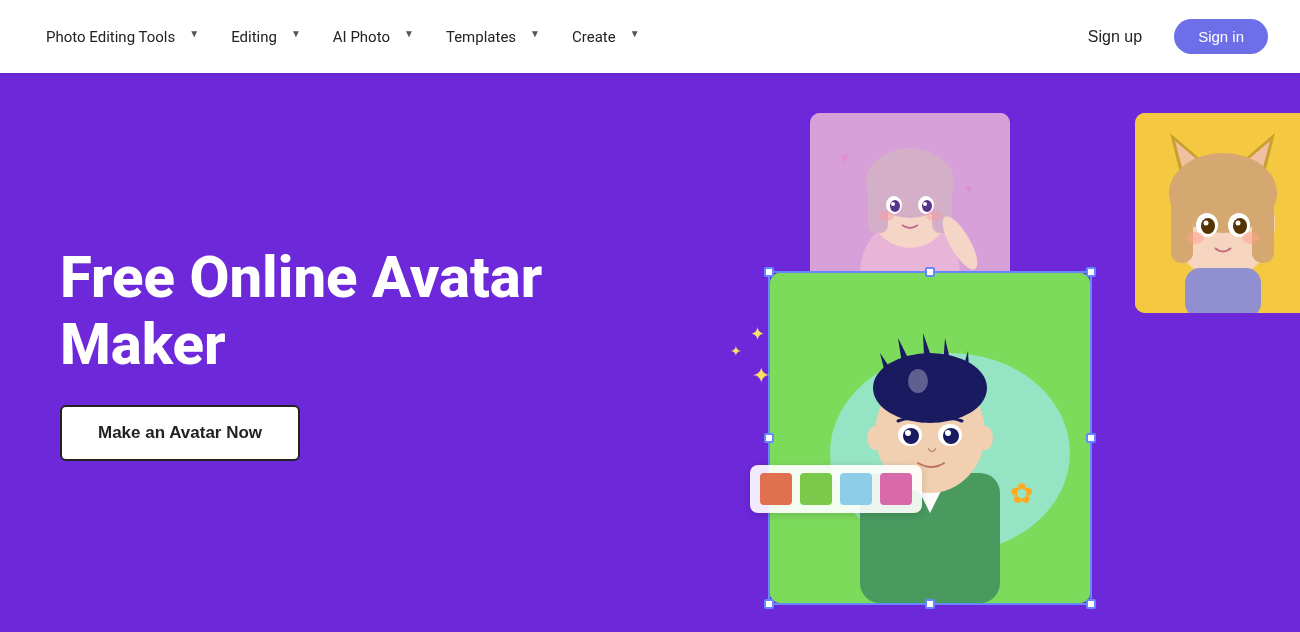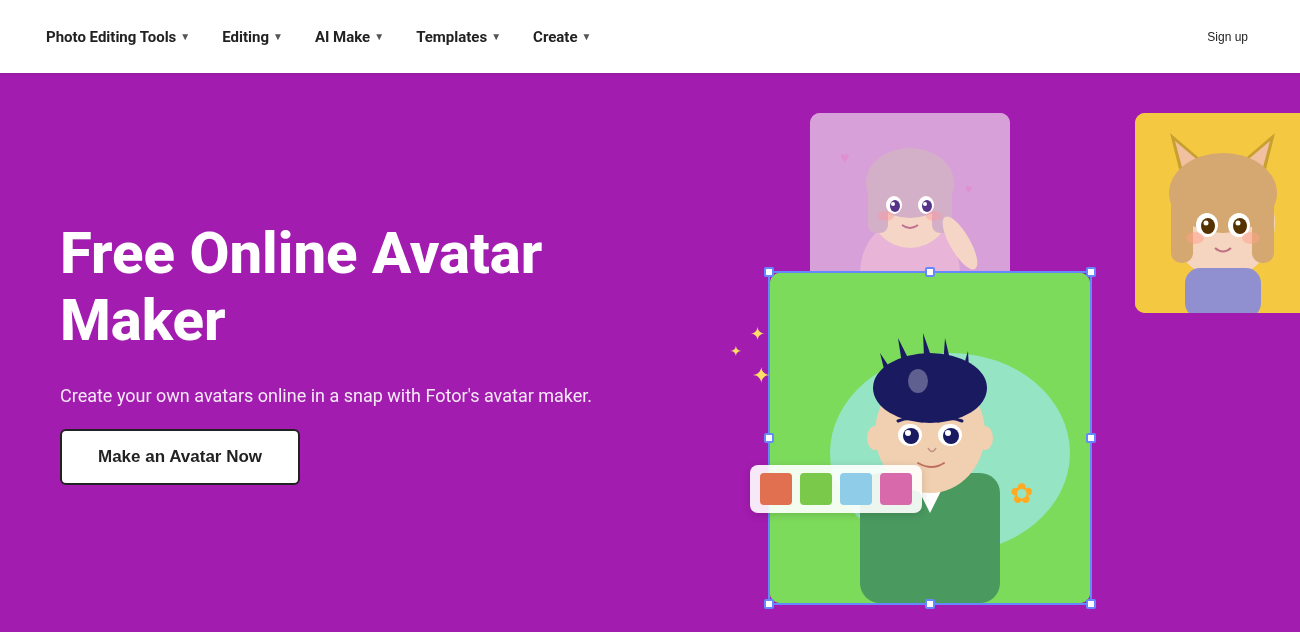--- a/index.html
+++ b/index.html
@@ -32,63 +32,62 @@
       color: #222;
     }
     .nav-links {
       display: flex;
       align-items: center;
       gap: 4px;
       flex: 1;
     }
     .nav-item {
       display: flex;
-      align-items: center;
-      gap: 4px;
+      gap: 14px;
       padding: 8px 14px;
       font-size: 15px;
       color: #222;
       cursor: pointer;
       border-radius: 6px;
       white-space: nowrap;
-      font-weight: 700;
+      font-weight: 400;
     }
     .chevron-down {
       font-size: 10px;
       color: #555;
     }
     .nav-actions {
       display: flex;
       align-items: center;
       gap: 12px;
     }
     .btn-signup {
       padding: 9px 20px;
-      font-size: 12px;
+      font-size: 16px;
       color: #222;
       background: transparent;
       border: none;
       cursor: pointer;
       font-weight: 500;
     }
     .btn-signin {
       padding: 9px 24px;
       font-size: 15px;
       color: #fff;
       background: #6c6fe8;
       border: none;
       border-radius: 24px;
       cursor: pointer;
       font-weight: 500;
     }
 
     
     .hero {
       position: relative;
-      background: #a21caf;
+      background: #6d28d9;
       width: 1300px;
       height: 559px;
       overflow: hidden;
       display: flex;
       align-items: center;
     }
     .hero-content {
       position: relative;
       z-index: 2;
       padding: 0 60px;
@@ -201,42 +200,42 @@
   <div class="nav-links">
     <div class="nav-item">
       <span>Photo Editing Tools</span>
       <span class="chevron-down">▼</span>
     </div>
     <div class="nav-item">
       <span>Editing</span>
       <span class="chevron-down">▼</span>
     </div>
     <div class="nav-item">
-      <span>AI Make</span>
+      <span>AI Photo</span>
       <span class="chevron-down">▼</span>
     </div>
     <div class="nav-item">
       <span>Templates</span>
       <span class="chevron-down">▼</span>
     </div>
     <div class="nav-item">
       <span>Create</span>
       <span class="chevron-down">▼</span>
     </div>
   </div>
 
   <div class="nav-actions">
     <button class="btn-signup">Sign up</button>
+    <button class="btn-signin">Sign in</button>
   </div>
 </nav>
 
 <section class="hero">
   <div class="hero-content">
     <h1 class="hero-title">Free Online Avatar Maker</h1>
-    <p class="hero-desc">Create your own avatars online in a snap with Fotor's avatar maker.</p>
     <button class="btn-cta">Make an Avatar Now</button>
   </div>
 
   <div class="hero-illustration">
 
     <div class="avatar-card card-anime-girl">
       <svg viewBox="0 0 200 200" xmlns="http://www.w3.org/2000/svg">
         <rect width="200" height="200" fill="#d8a0d8"></rect>
 
         <ellipse cx="100" cy="160" rx="50" ry="55" fill="#e8b4d8"></ellipse>

